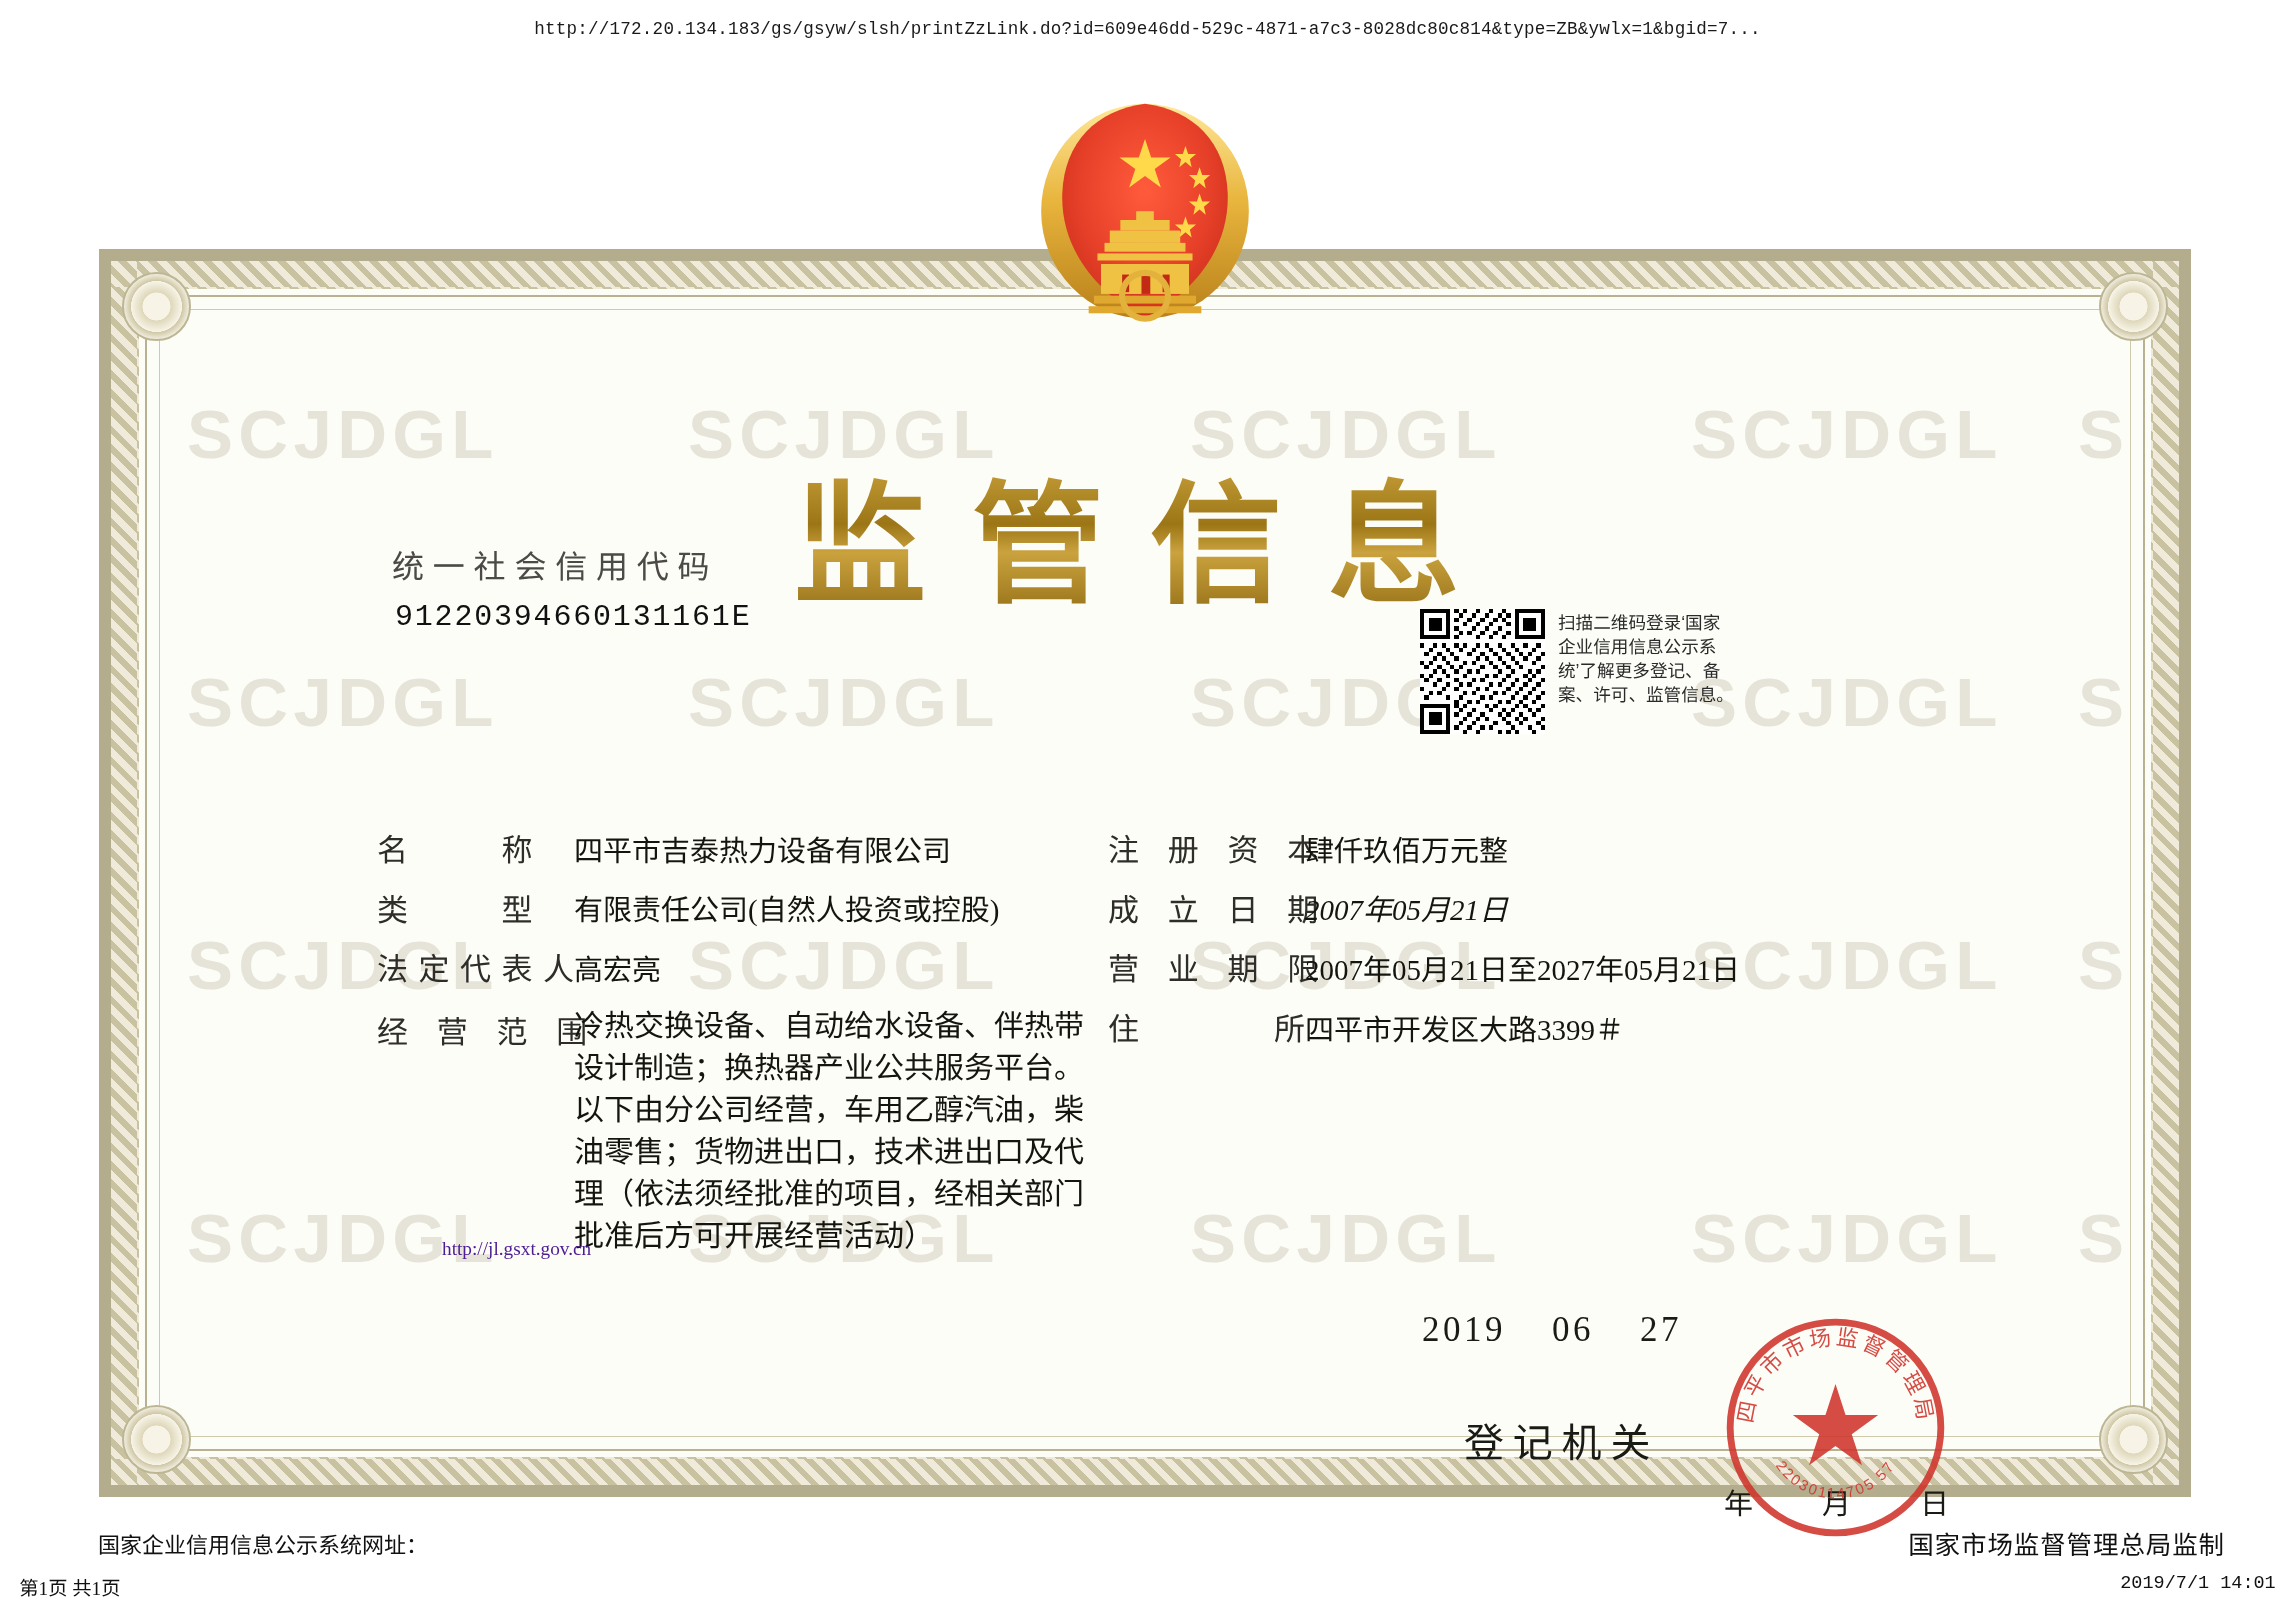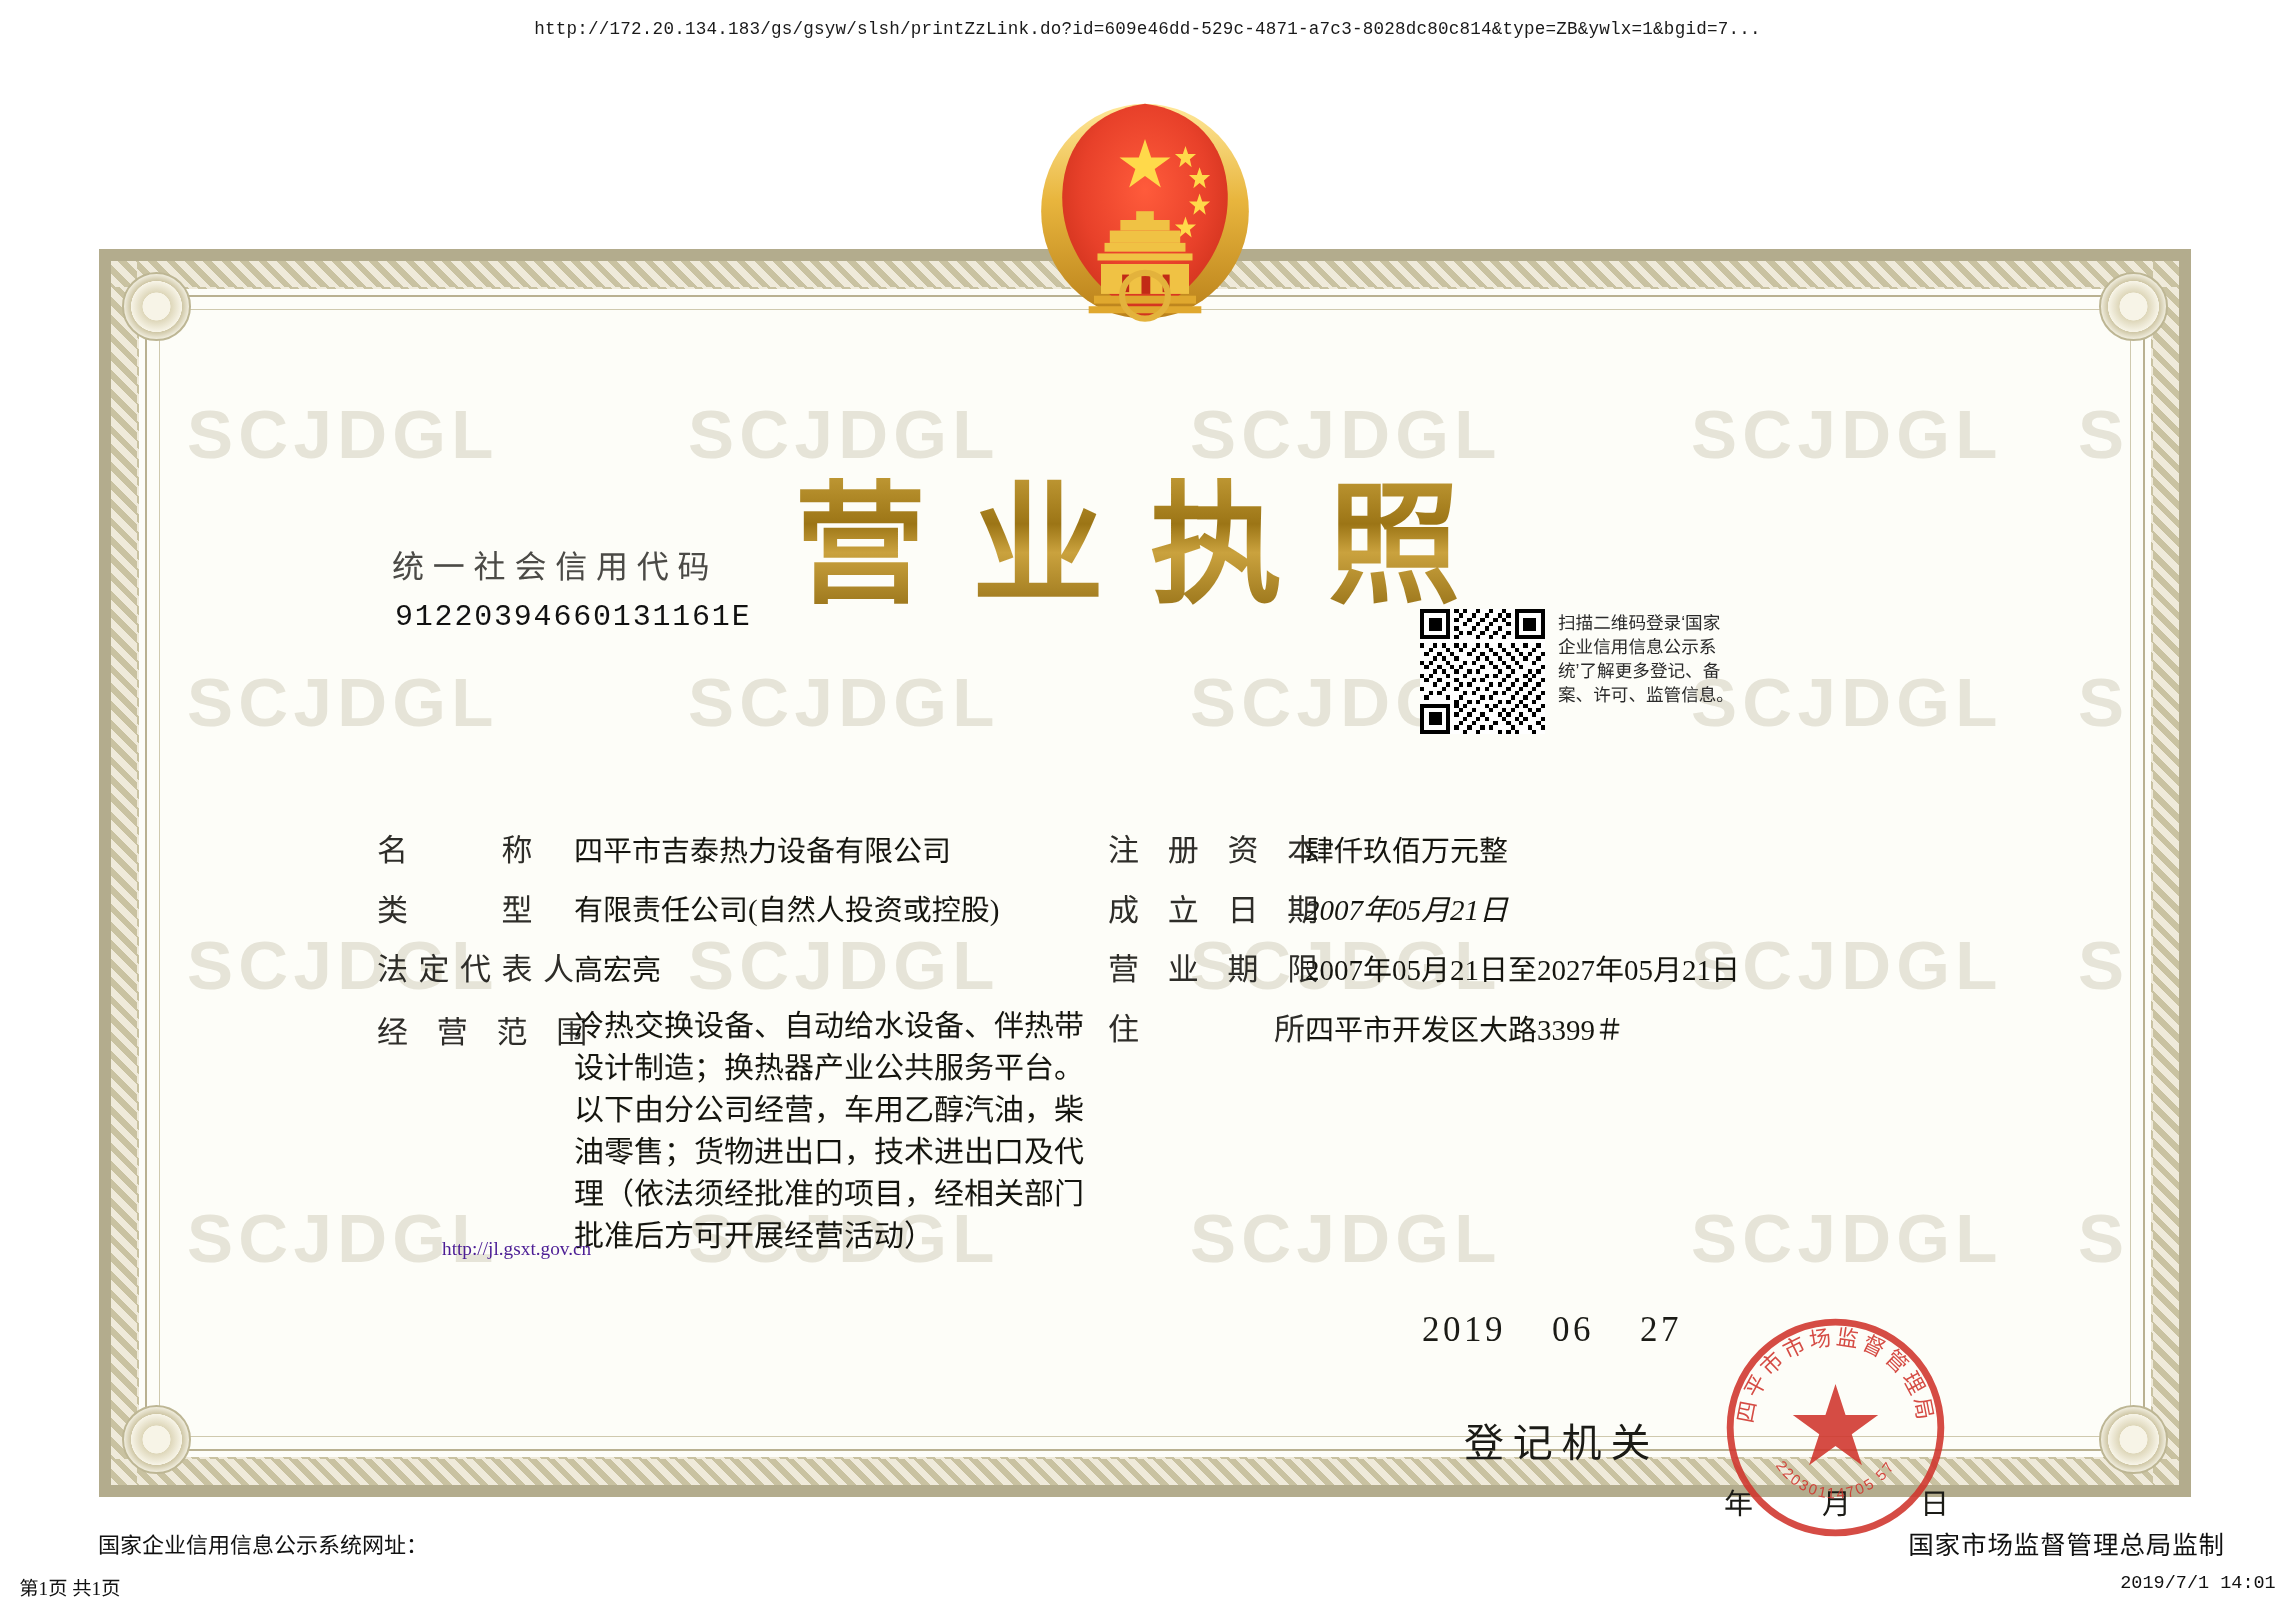--- a/index.html
+++ b/index.html
@@ -337,21 +337,21 @@
     <div class="wm" style="left:26px;  top:888px;">SCJDGL</div>
     <div class="wm" style="left:527px; top:888px;">SCJDGL</div>
     <div class="wm" style="left:1029px;top:888px;">SCJDGL</div>
     <div class="wm" style="left:1530px;top:888px;">SCJDGL</div>
     <div class="wm" style="left:1917px;top:888px;">SCJDGL</div>
 
   </div>
 
   <div class="content">
 
-    <div class="title">营业执照</div>
+    <div class="title">监管信息</div>
 
     <div class="usci-label">统一社会信用代码</div>
     <div class="usci-value">91220394660131161E</div>
 
     <div class="qr-wrap">
       <svg viewBox="0 0 29 29" width="125" height="125" shape-rendering="crispEdges" aria-label="qr">
         <rect width="29" height="29" fill="#ffffff"></rect>
         <g fill="#000000">
           <rect x="0" y="0" width="7" height="1"></rect>
             <rect x="0" y="6" width="7" height="1"></rect>

